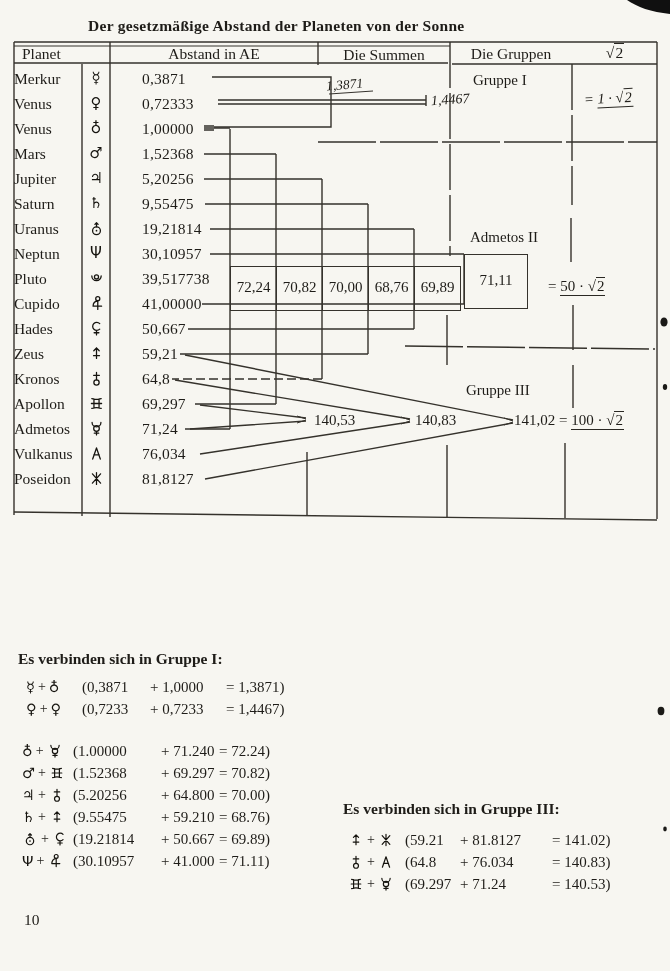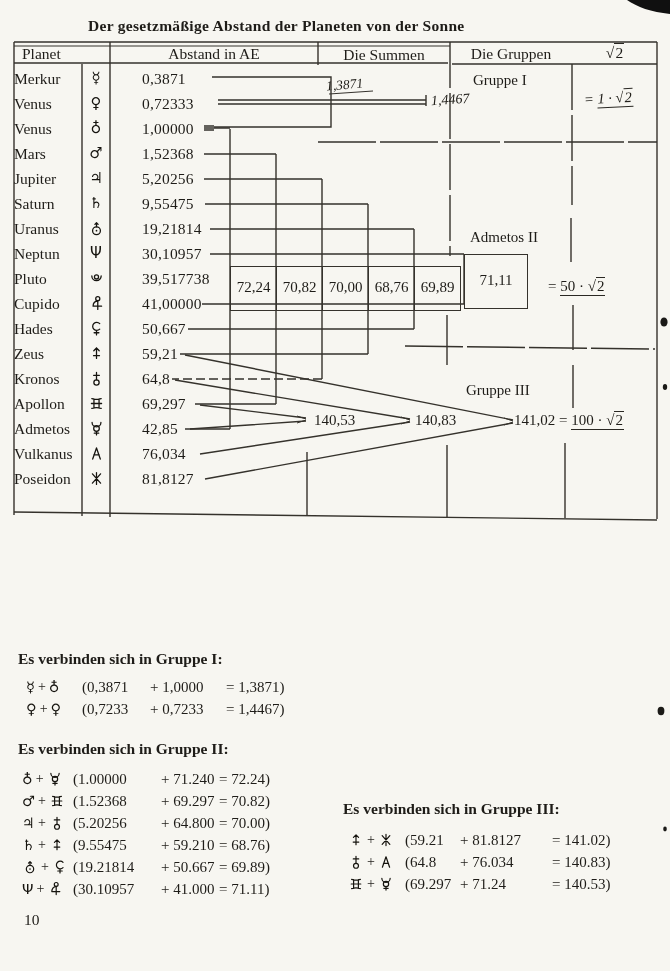--- a/index.html
+++ b/index.html
@@ -298,21 +298,21 @@
         </span>
         <span class="pval">69,297</span>
       </div>
       <div class="prow" style="top: 416px;">
         <span class="pname">Admetos</span>
         <span class="psym">
           <svg viewBox="0 0 20 20" class="sym-svg">
             <use href="#sym-admetos"></use>
           </svg>
         </span>
-        <span class="pval">42,85</span>
+        <span class="pval">71,24</span>
       </div>
       <div class="prow" style="top: 441px;">
         <span class="pname">Vulkanus</span>
         <span class="psym">
           <svg viewBox="0 0 20 20" class="sym-svg">
             <use href="#sym-vulkanus"></use>
           </svg>
         </span>
         <span class="pval">76,034</span>
       </div>
@@ -367,21 +367,20 @@
             <span class="plus">+</span>
             <span class="sym-char">♀</span>
           </span>
           <span class="fp fp1">(0,7233</span>
           <span class="fp fp2">+ 0,7233</span>
           <span class="fp fp3">= 1,4467)</span>
         </div>
       </div>
   </div>
   <div class="section sec-g2" style="left:18px;top:740px;">
-    <div class="sec-heading" style="margin-bottom:10px;">Es verbinden sich in Gruppe II:</div>
     <div class="sec-lines">
         <div class="fline">
           <span class="fpair">
             <span class="sym-char">♁</span>
             <span class="plus">+</span>
             <svg viewBox="0 0 20 20" class="sym-svg">
               <use href="#sym-admetos"></use>
             </svg>
           </span>
           <span class="fp fp1">(1.00000</span>

